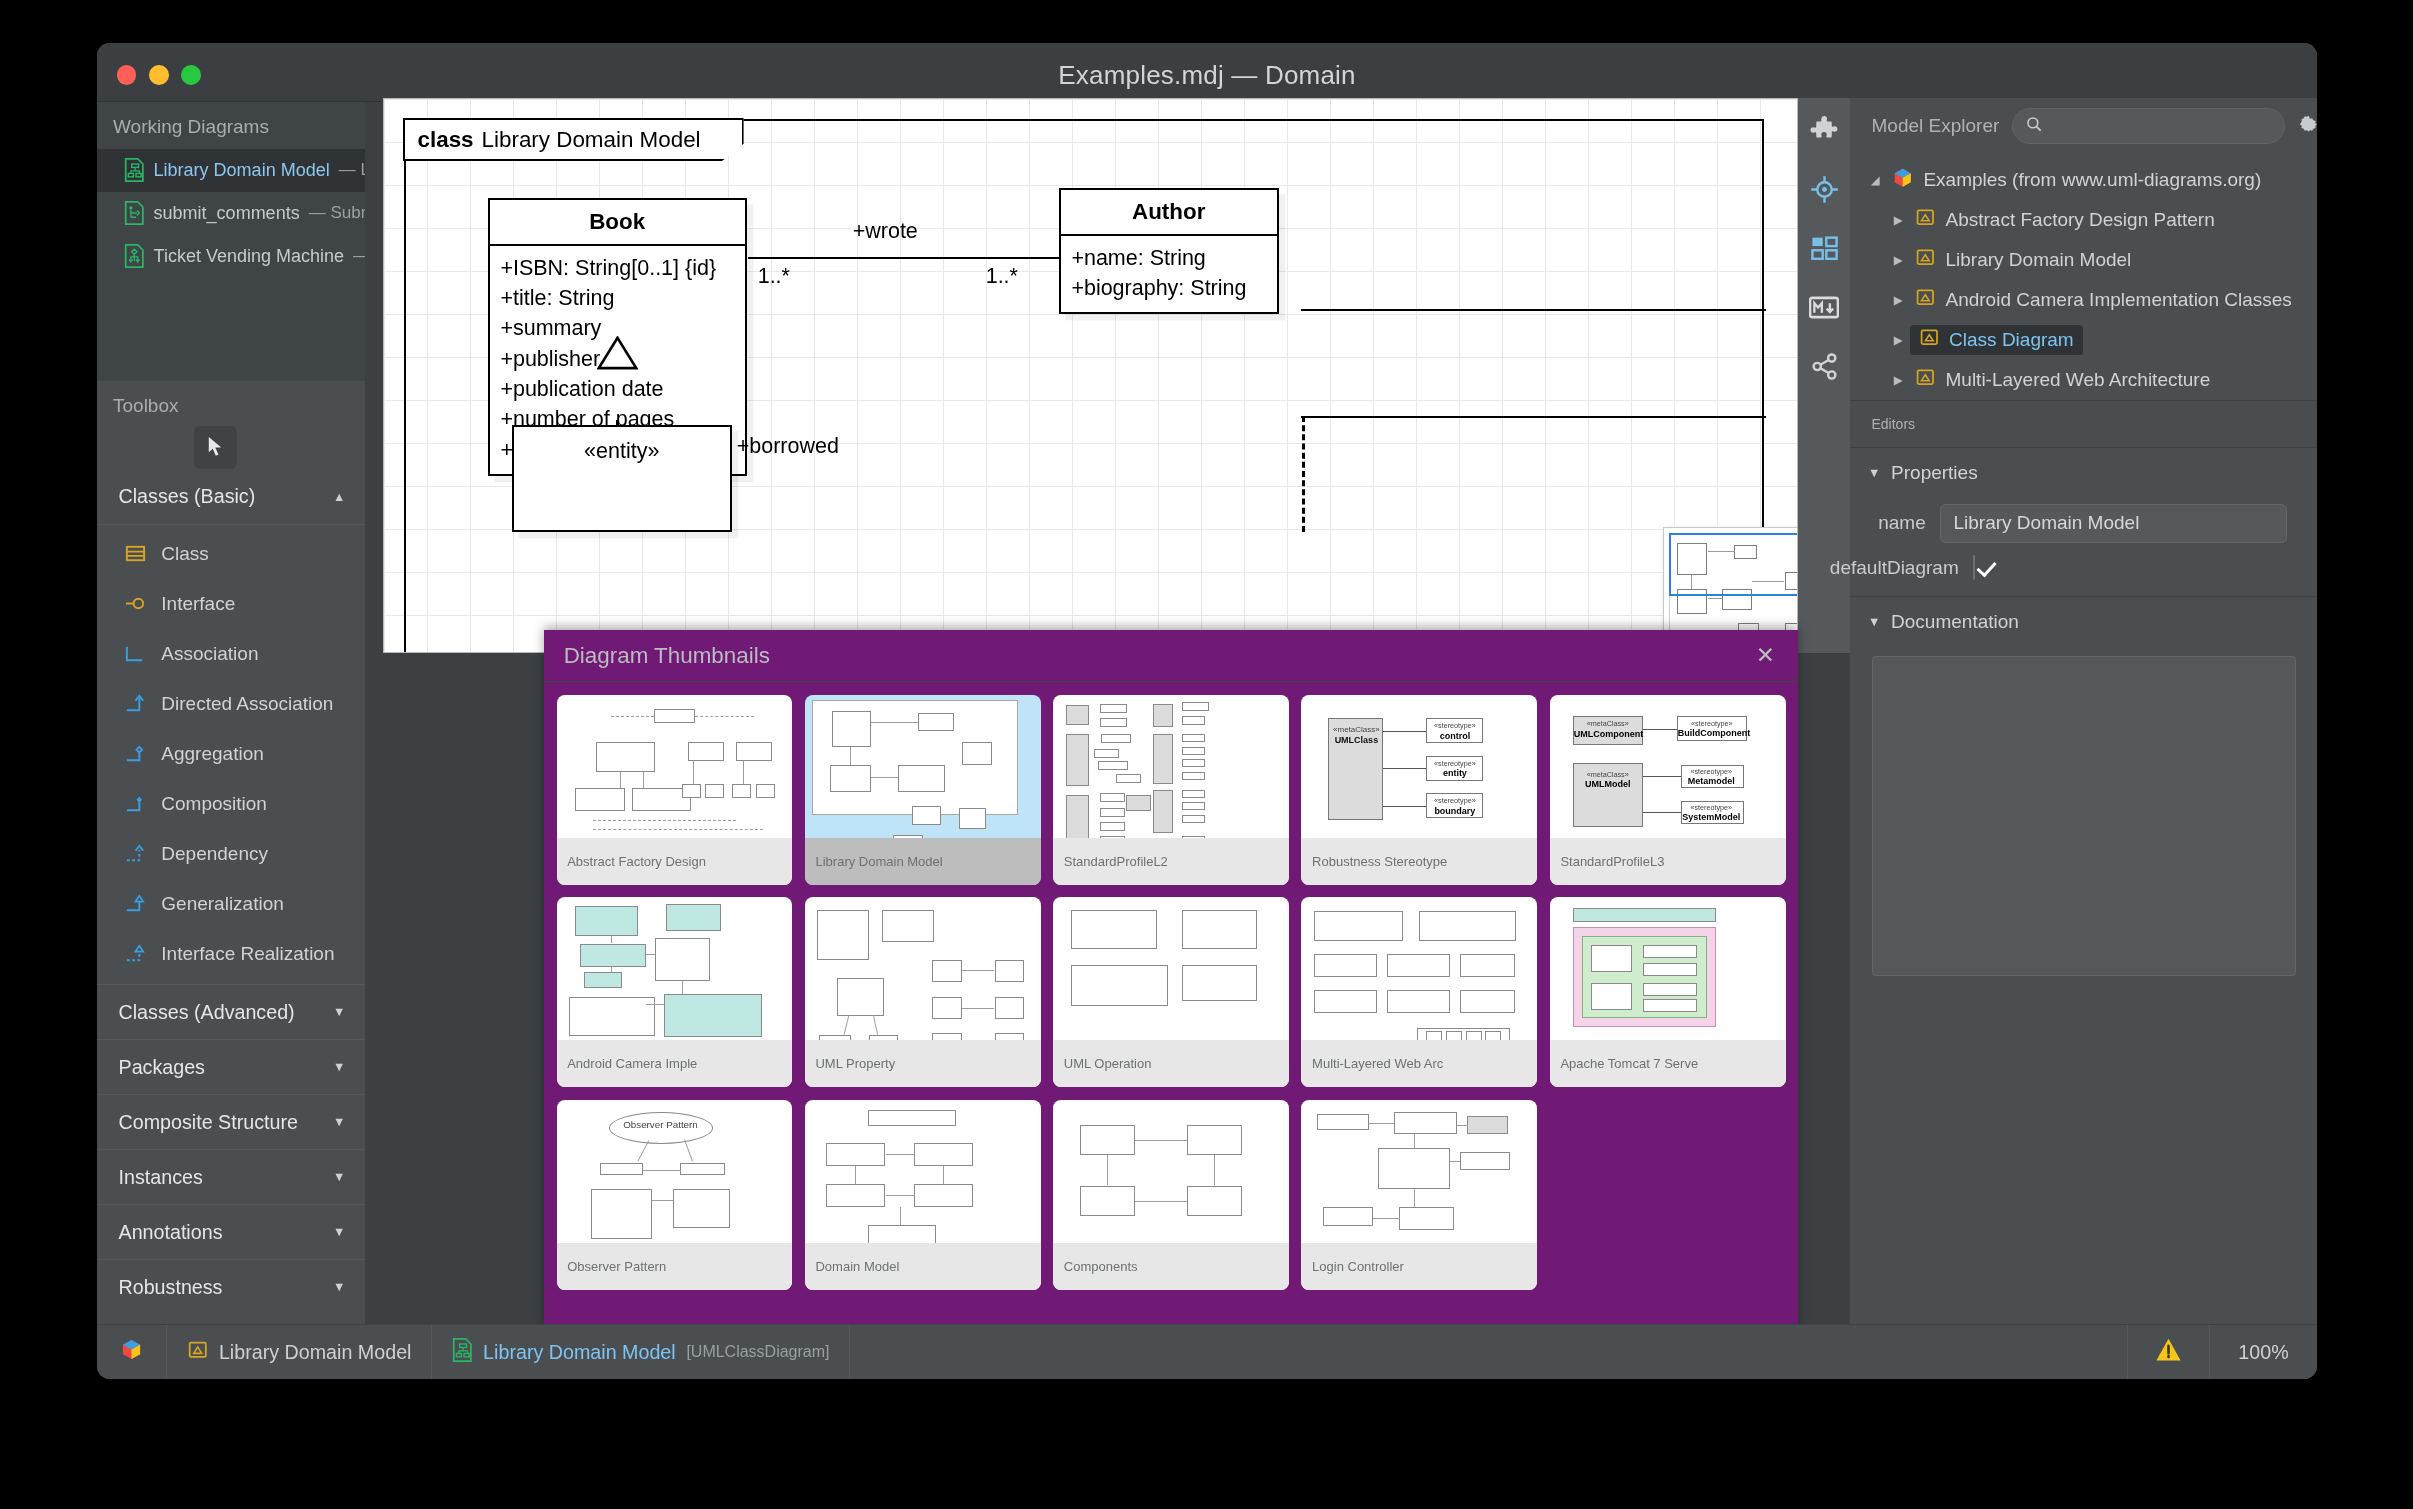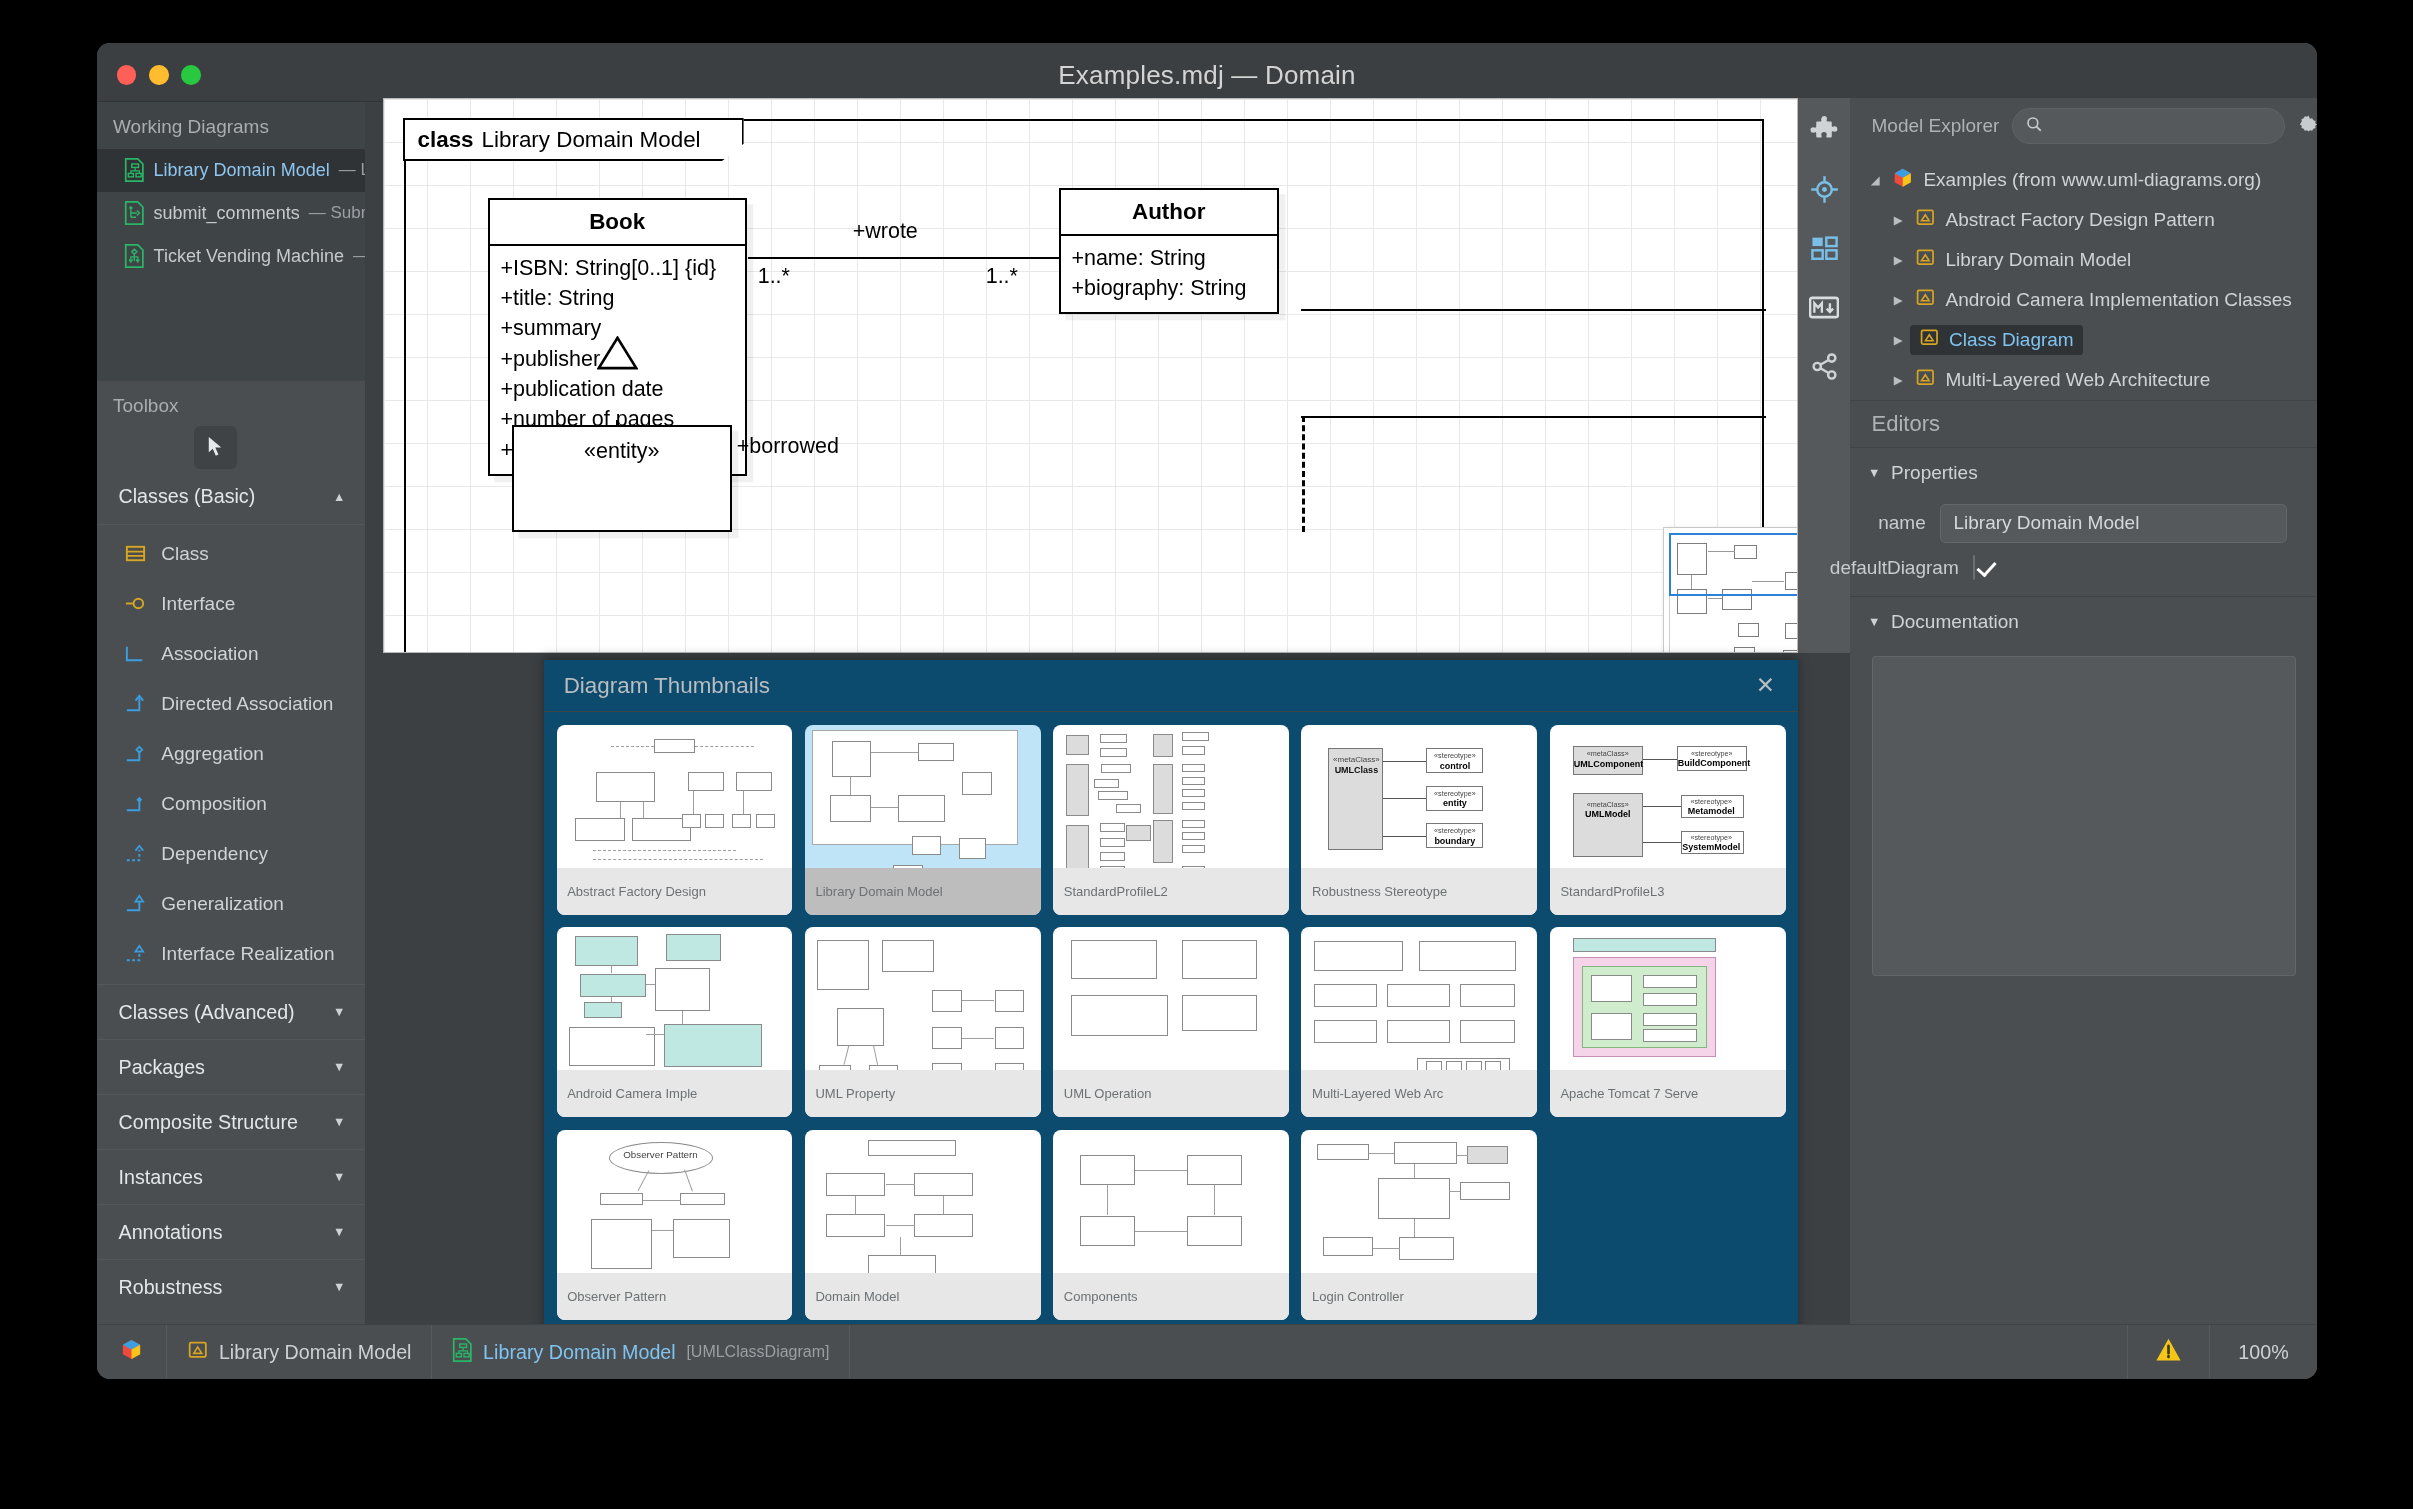--- a/index.html
+++ b/index.html
@@ -183,21 +183,21 @@
     font-size: 19px; color: #cfd3d5; white-space: nowrap;
   }
   .tree-row.lvl0 { padding-left: 18px; }
   .tree-row.lvl1 { padding-left: 41px; }
   .tw { width: 14.3px; color: #b9bdbf; font-size: 11.6px; flex: 0 0 14.3px; text-align: center; }
   .sel-pill { background: #2f3336; border-radius: 3.6px; padding: 1.8px 9px 2.7px; margin-left: -5.4px; }
   .sel-pill .lbl { color: #7fc4f0; }
 
   #editors-header {
     height: 48px; display: flex; align-items: center; padding-left: 21.5px;
-    font-size: 22px; color: #aeb2b4;
+    font-size: 14px; color: #aeb2b4;
     border-top: 0.9px solid #3f4346; border-bottom: 0.9px solid #3f4346;
     background: #494d50;
   }
   .prop-sec {
     height: 50px; display: flex; align-items: center; gap: 10.7px; padding-left: 18px;
     font-size: 19px; color: #cfd3d5;
   }
   .prop-sec .caret { font-size: 12.5px; color: #cfd2d4; }
   .prop-row { display: flex; align-items: center; gap: 14.3px; padding: 5.4px 30px 0 0; justify-content: flex-end; }
   .prop-label { font-size: 19px; color: #c8cccd; }
@@ -214,23 +214,23 @@
     transform: rotate(42deg);
   }
   .docs-sep { border-top: 0.9px solid #3f4346; margin-top: 5.4px; }
   #doc-area {
     margin: 9px 21.5px 0 21.5px; height: 320px;
     background: #55595c; border: 0.9px solid #63676a; border-radius: 3.6px;
   }
 
   
   #thumbs-panel {
-    position: absolute; left: 447px; top: 617px;
+    position: absolute; left: 447px; top: 587px;
     width: 1254px; height: 707px;
-    background: #0c4a6e;
+    background: #701a75;
     box-shadow: 0 -2.7px 10.7px rgba(0,0,0,.35);
   }
   #thumbs-head {
     height: 52px; display: flex; align-items: center; justify-content: space-between;
     padding: 0 23px 0 19.7px;
     border-bottom: 0.9px solid #3f4346;
   }
   #thumbs-head .ttl { font-size: 22.4px; color: #b9bdbf; }
   #thumbs-close { font-size: 23px; color: #b9bdbf; line-height: 1; }
   #thumbs-grid {

